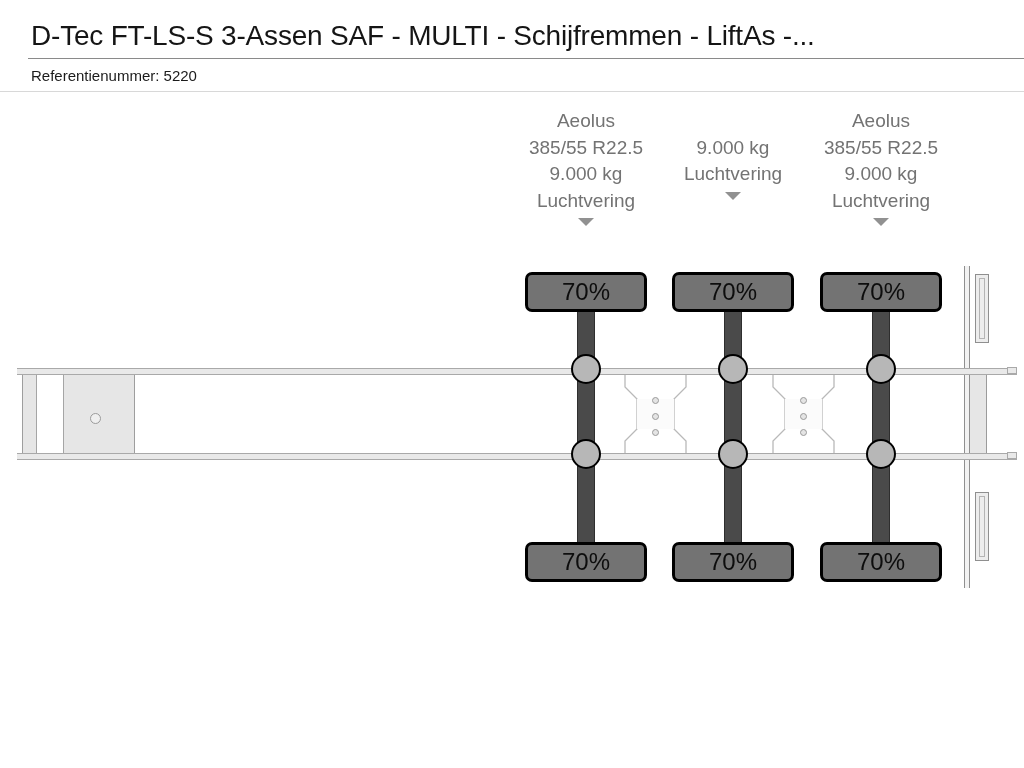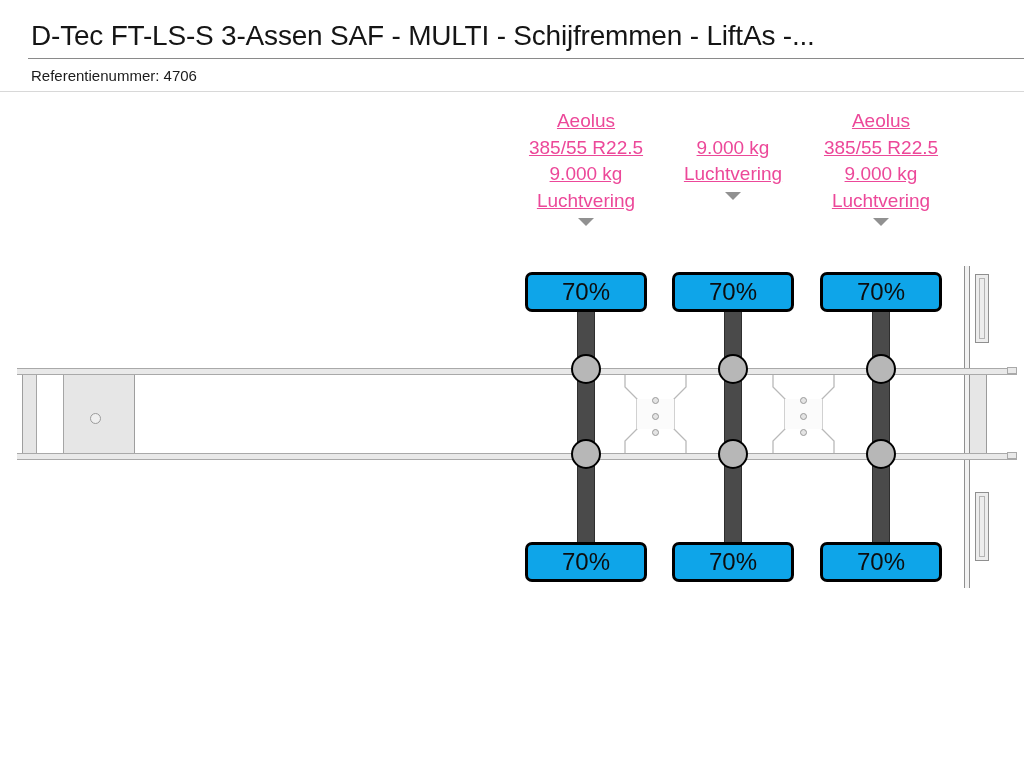--- a/index.html
+++ b/index.html
@@ -72,23 +72,22 @@
   }
 
   
   .axle-label {
     position: absolute;
     top: 16px;
     width: 150px;
     text-align: center;
     font-size: 19px;
     line-height: 26.5px;
-    color: #ec4899;
+    color: #737373;
     white-space: nowrap;
-    text-decoration: underline;
   }
   .axle-label .ln { display: block; }
   .axle-label.mid-offset { top: 42.5px; }
   .caret {
     display: block;
     margin: 4px auto 0;
     width: 0; height: 0;
     border-left: 8px solid transparent;
     border-right: 8px solid transparent;
     border-top: 8px solid #919191;
@@ -209,21 +208,21 @@
   .hub.bot { top: 167px; }
 
   .badge {
     position: absolute;
     left: 50%;
     margin-left: -61px;
     width: 122px;
     height: 40px;
     border: 3px solid #000000;
     border-radius: 7px;
-    background: #0ea5e9;
+    background: #737373;
     box-sizing: border-box;
     text-align: center;
     font-size: 24px;
     line-height: 34px;
     color: #0d0d0d;
   }
   .badge.top { top: 0px; }
   .badge.bot { top: 270px; }
 
   
@@ -278,21 +277,21 @@
   }
   #rail-top-cap { left: 1007px; top: 275px; }
   #rail-bot-cap { left: 1007px; top: 360px; }
 </style>
 </head>
 <body>
 
 <div id="header">
   <div id="title">D-Tec FT-LS-S 3-Assen SAF - MULTI - Schijfremmen - LiftAs -...</div>
   <div id="title-rule"></div>
-  <div id="refnum">Referentienummer: 4706</div>
+  <div id="refnum">Referentienummer: 5220</div>
   <div id="header-rule"></div>
 </div>
 
 <div id="diagram">
 
   <div class="axle-label" id="label-1">
     <span class="ln">Aeolus</span>
     <span class="ln">385/55 R22.5</span>
     <span class="ln">9.000 kg</span>
     <span class="ln">Luchtvering</span>

